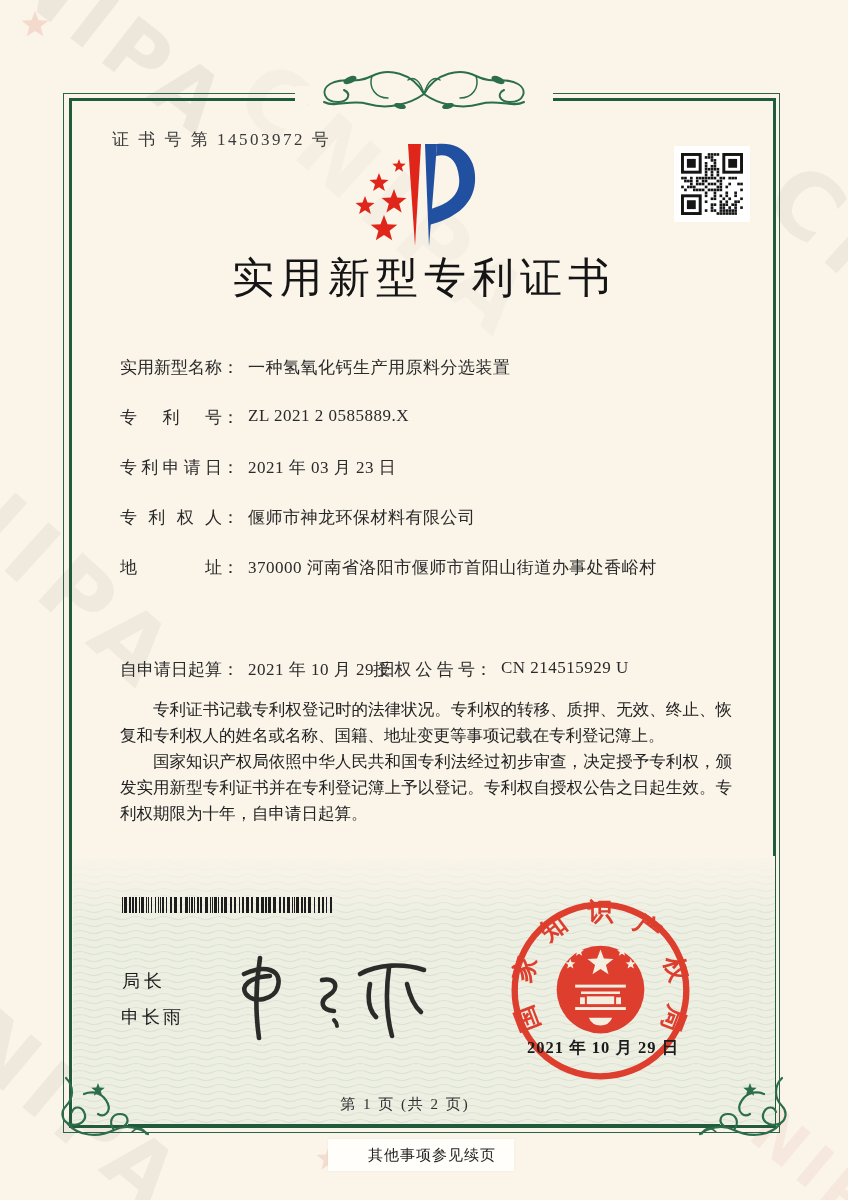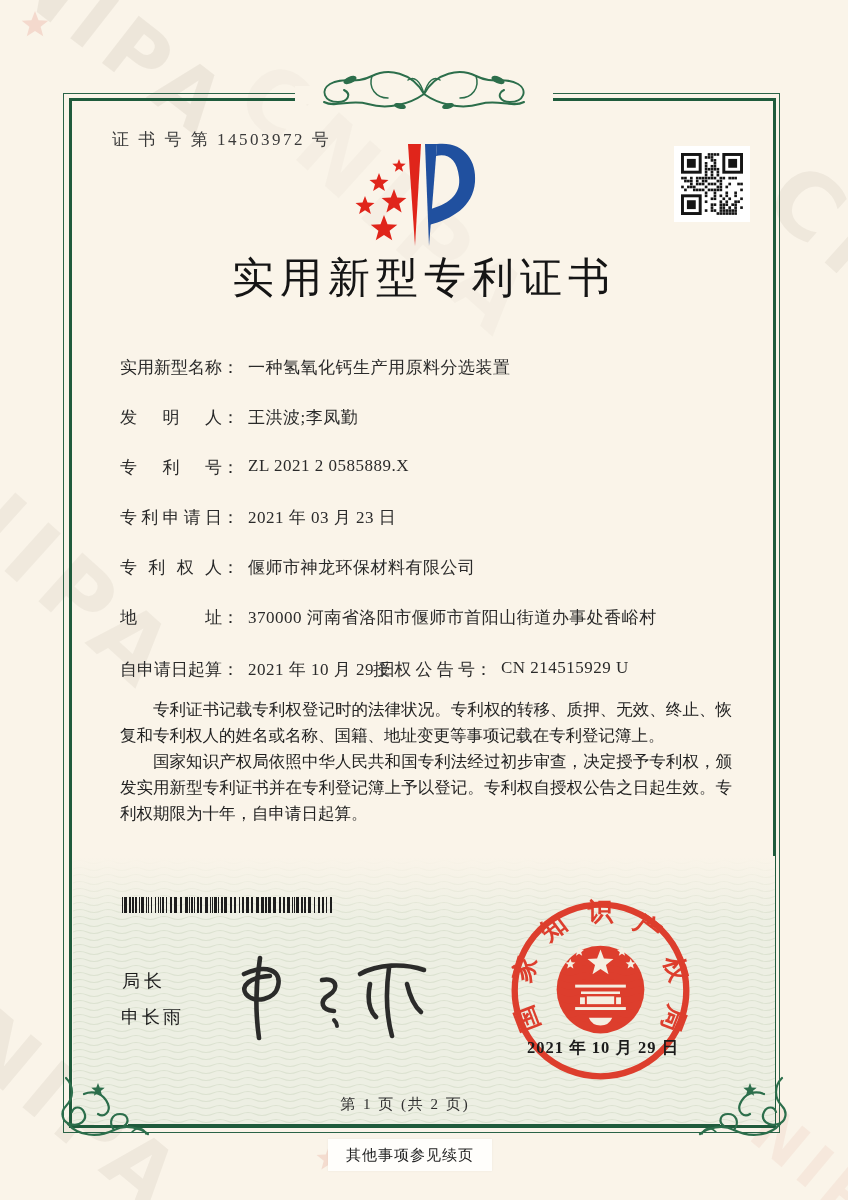--- a/index.html
+++ b/index.html
@@ -60,21 +60,21 @@
   .director-title{position:absolute;left:122px;top:969px;font-size:18px;letter-spacing:4px;color:#1c1c1c;}
   .director-name{position:absolute;left:121px;top:1005px;font-size:18px;letter-spacing:3px;color:#1c1c1c;}
   .signature{position:absolute;left:226px;top:944px;width:220px;height:100px;}
   .seal{position:absolute;left:503px;top:893px;width:195px;height:195px;opacity:.95;}
   .seal-date{position:absolute;left:527px;top:1037px;width:170px;font-size:16.5px;font-weight:bold;
              color:#1b1b1b;letter-spacing:1px;white-space:nowrap;}
   .page-num{position:absolute;left:0;top:1095px;width:810px;text-align:center;font-size:15px;
             letter-spacing:2px;color:#2f2f2f;}
   .footer-note{position:absolute;left:328px;top:1139px;width:164px;height:32px;background:#fffefb;
                box-shadow:0 0 2px rgba(0,0,0,.06);display:flex;align-items:center;justify-content:center;
-               font-size:15px;letter-spacing:1px;color:#222;}
+               font-size:15px;letter-spacing:1px;color:#222;padding-left:22px;}
 </style>
 </head>
 <body>
 
 <div class="page">
 
   <div class="wm wm1">CNIPA</div>
   <div class="wm wm2">CNIPA</div>
   <div class="wm wm3">CNIPA</div>
   <div class="wm wm4">CNIPA</div>
@@ -322,21 +322,20 @@
         <rect x="47.38809523809524" y="59.19761904761905" width="2.6523809523809527" height="2.6523809523809527" fill="#151515"></rect>
         <rect x="50.34047619047619" y="59.19761904761905" width="2.6523809523809527" height="2.6523809523809527" fill="#151515"></rect>
         <rect x="53.292857142857144" y="59.19761904761905" width="2.6523809523809527" height="2.6523809523809527" fill="#151515"></rect>
       </svg>
   </div>
   <div class="title">实用新型专利证书</div>
 
   <div class="fields" id="fields">
     <div class="field-row"><span class="f-label">实用新型名称</span><span class="f-colon">：</span><span class="f-value">一种氢氧化钙生产用原料分选装置</span></div>
 
-    <div class="field-row"><span class="f-label">发明人</span><span class="f-colon">：</span><span class="f-value">王洪波;李凤勤</span></div>
 
     <div class="field-row"><span class="f-label">专利号</span><span class="f-colon">：</span><span class="f-value">ZL 2021 2 0585889.X</span></div>
 
     <div class="field-row"><span class="f-label">专利申请日</span><span class="f-colon">：</span><span class="f-value">2021 年 03 月 23 日</span></div>
 
     <div class="field-row"><span class="f-label">专利权人</span><span class="f-colon">：</span><span class="f-value">偃师市神龙环保材料有限公司</span></div>
 
     <div class="field-row"><span class="f-label">地址</span><span class="f-colon">：</span><span class="f-value">370000 河南省洛阳市偃师市首阳山街道办事处香峪村</span></div>
   </div>
 

